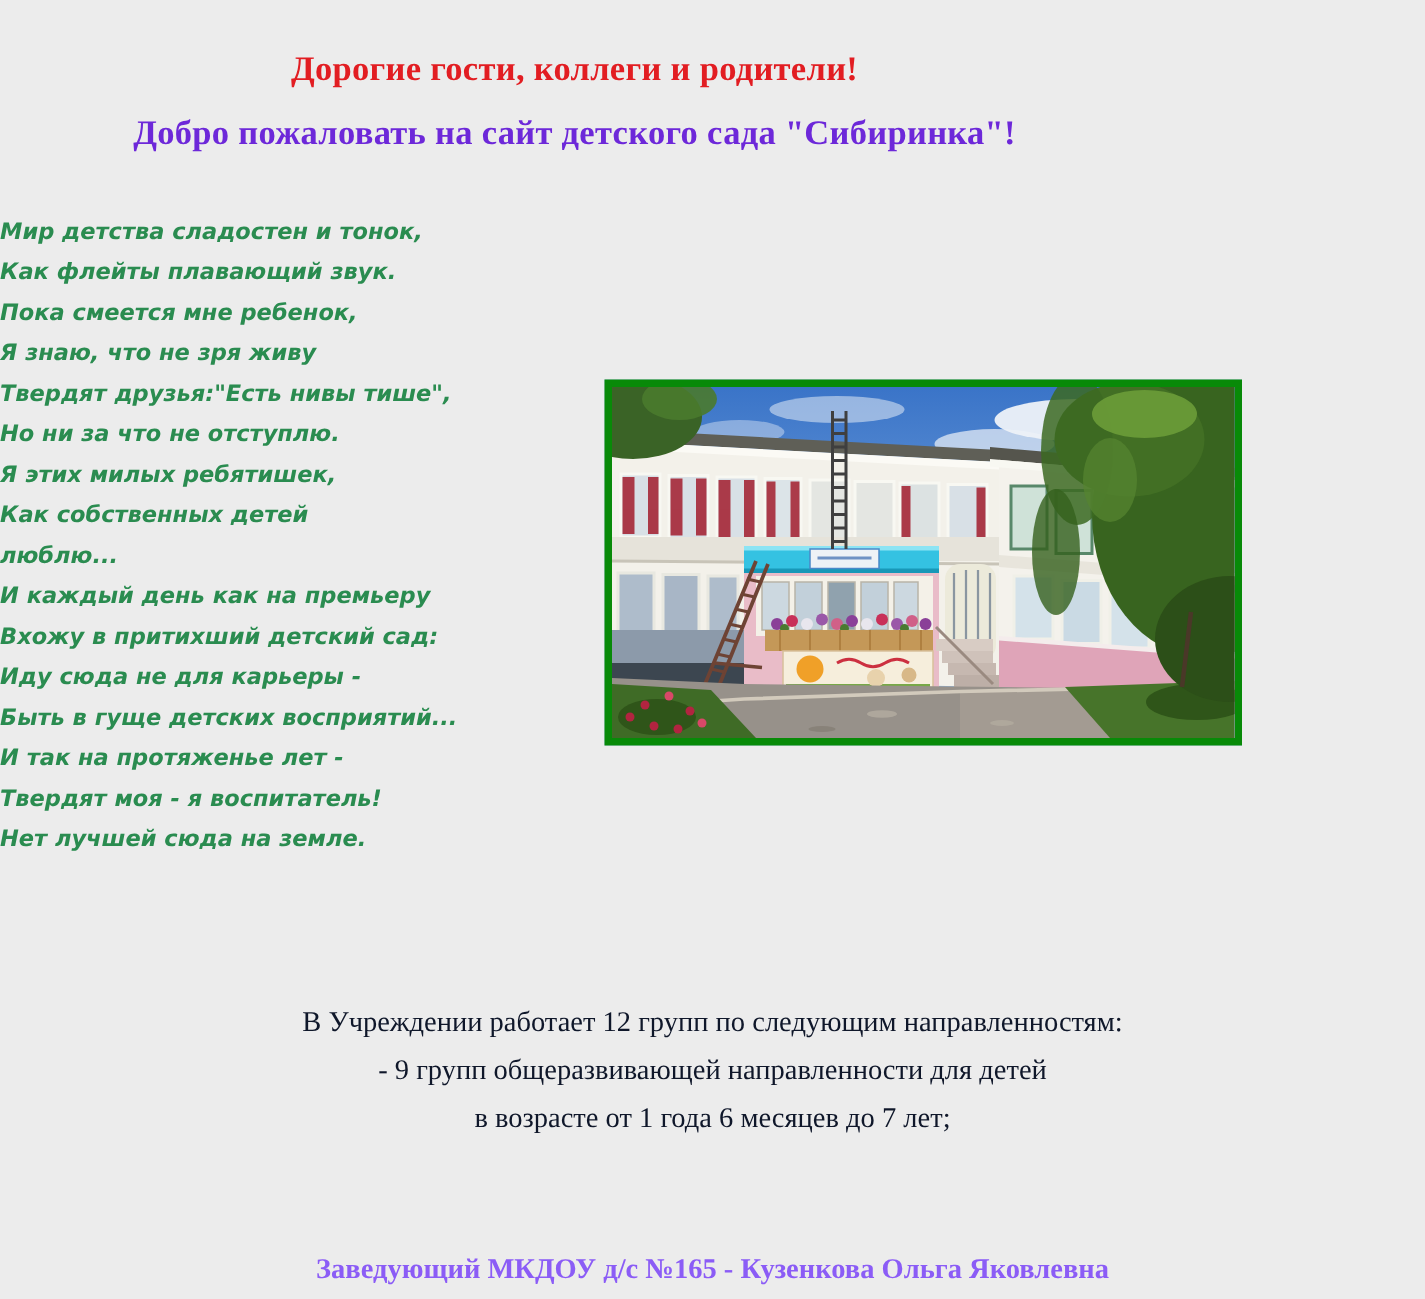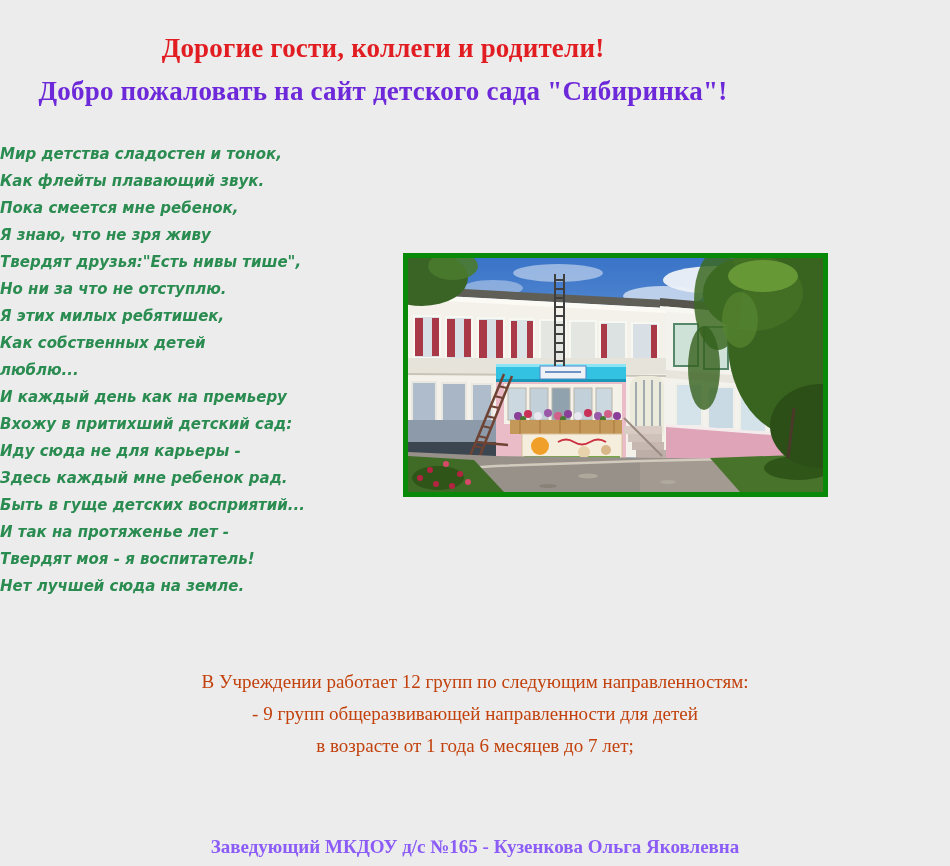--- a/index.html
+++ b/index.html
@@ -3,21 +3,21 @@
 <meta charset="utf-8">
 <style>
   html,body{margin:0;padding:0;}
   body{
     width:950px;height:866px;position:relative;overflow:hidden;
     background:#ececec;
     font-family:"Liberation Serif",serif;
   }
   .heading{
     position:absolute;left:0;width:766px;text-align:center;
-    font-weight:bold;font-size:27px;letter-spacing:.2px;
+    font-weight:bold;font-size:23px;letter-spacing:.2px;
   }
   .heading-1{top:33px;}
   .heading-2{top:76px;}
   .poem{
     position:absolute;top:141px;left:0;width:496px;
     font-family:"DejaVu Sans",sans-serif;
     font-style:italic;font-weight:bold;font-size:15px;
   }
   .poem div{height:27px;line-height:27px;white-space:nowrap;}
   .photo-frame{
@@ -47,21 +47,20 @@
     <div>Пока смеется мне ребенок,</div>
     <div>Я знаю, что не зря живу</div>
     <div>Твердят друзья:"Есть нивы тише",</div>
     <div>Но ни за что не отступлю.</div>
     <div>Я этих милых ребятишек,</div>
     <div>Как собственных детей</div>
     <div>люблю...</div>
     <div>И каждый день как на премьеру</div>
     <div>Вхожу в притихший детский сад:</div>
     <div>Иду сюда не для карьеры -</div>
-    <div>Здесь каждый мне ребенок рад.</div>
     <div>Быть в гуще детских восприятий...</div>
     <div>И так на протяженье лет -</div>
     <div>Твердят моя - я воспитатель!</div>
     <div>Нет лучшей сюда на земле.</div>
   </div>
 
 <div class="photo-frame" style="border-color: rgb(8, 138, 8);">
   <svg width="415" height="234" viewBox="0 0 415 234" xmlns="http://www.w3.org/2000/svg">
     <defs>
       <linearGradient id="sky" x1="0" y1="0" x2="0" y2="1">
@@ -257,19 +256,19 @@
     <ellipse cx="296" cy="110" rx="16" ry="42" fill="#35601d" opacity="0.8"></ellipse>
     <ellipse cx="355" cy="18" rx="35" ry="16" fill="#6b9c38" opacity="0.9"></ellipse>
     <ellipse cx="332" cy="62" rx="18" ry="28" fill="#558430" opacity="0.75"></ellipse>
     <line x1="380" y1="200" x2="386" y2="150" stroke="#4a3828" stroke-width="3"></line>
 
     <ellipse cx="14" cy="20" rx="46" ry="28" fill="#3a6326"></ellipse>
     <ellipse cx="45" cy="8" rx="25" ry="14" fill="#4a7a2e" opacity="0.9"></ellipse>
   </svg>
 </div>
 
-<div class="info" style="color: #c2410c;">
+<div class="info" style="color: #0f172a;">
     <div>В Учреждении работает 12 групп по следующим направленностям:</div>
     <div>- 9 групп общеразвивающей направленности для детей</div>
     <div>в возрасте от 1 года 6 месяцев до 7 лет;</div>
   </div>
 
 <div class="footer-line" style="color: #8b5cf6;">Заведующий МКДОУ д/с №165 - Кузенкова Ольга Яковлевна</div>
 
 </body></html>

